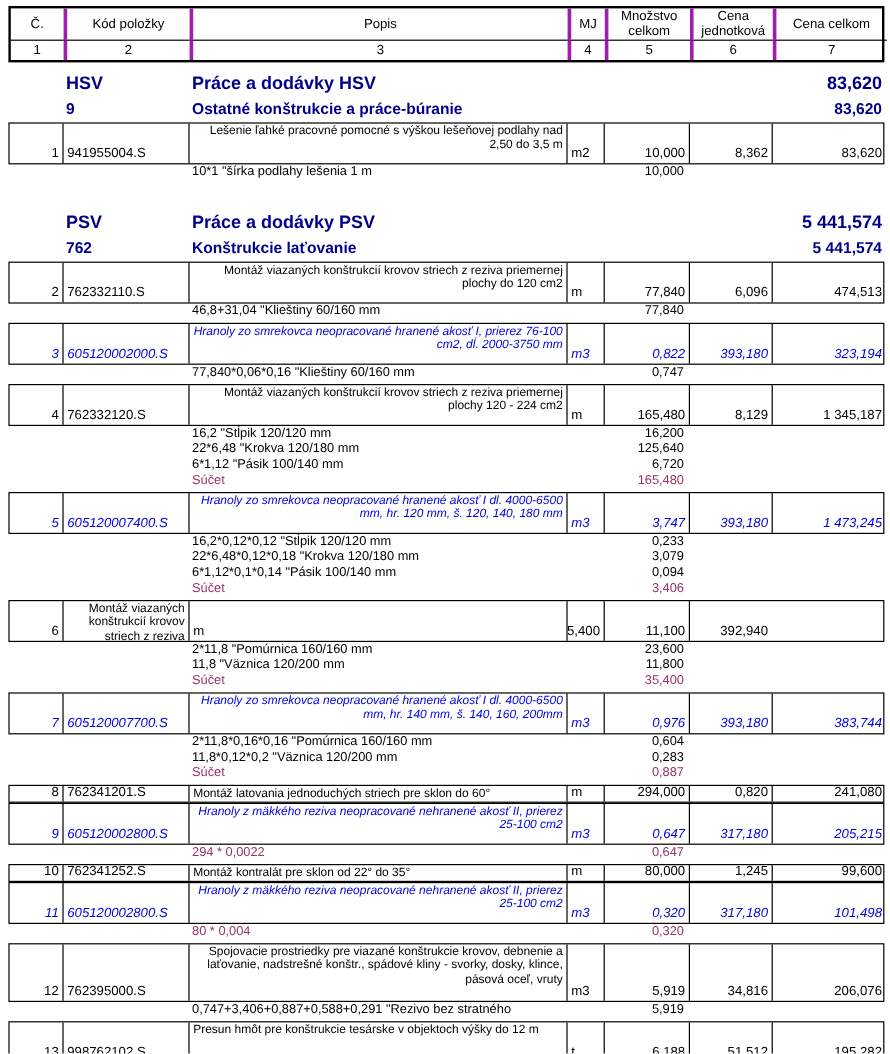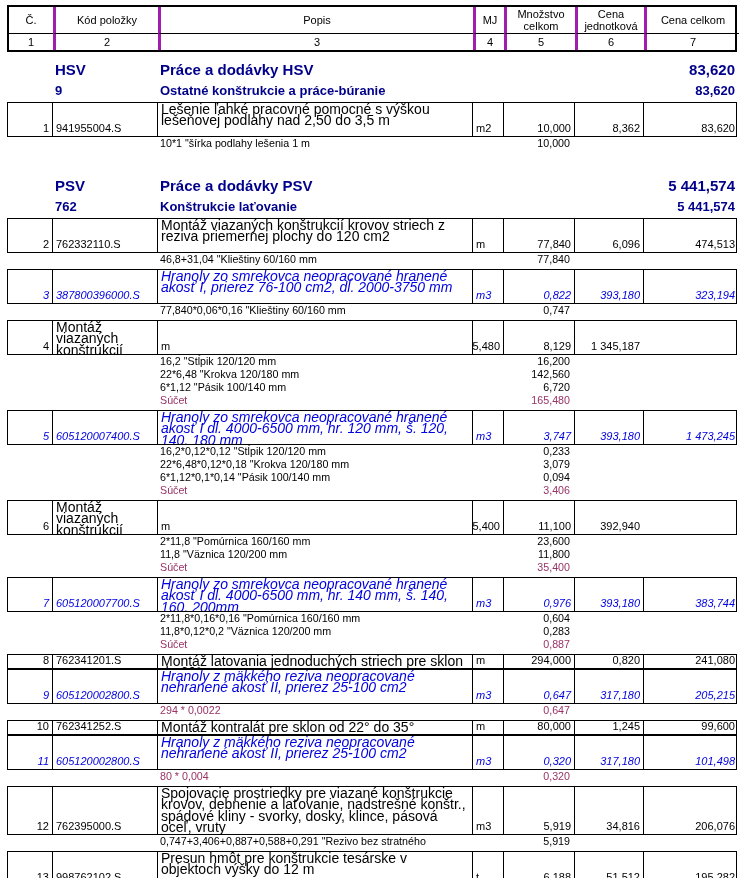--- a/index.html
+++ b/index.html
@@ -42,21 +42,21 @@
   .item.h2{height:35px;}
   .item.h3{height:49px;}
   .item > div{
     border-left:1px solid #000;
     display:flex;overflow:hidden;
     padding:0 3px 2px 3px;
   }
   .item > div:first-child{border-left:none;}
   .item .c-num{justify-content:flex-end;align-items:flex-end;}
   .item .c-code{align-items:flex-end;}
-  .item .c-desc{align-items:flex-start;padding-top:1px;font-size:14px;line-height:11.3px;}
+  .item .c-desc{align-items:flex-start;padding-top:1px;font-size:10px;line-height:11.3px;text-align:right;}
   .item .c-mj{align-items:flex-end;}
   .item .c-qty,.item .c-unit,.item .c-tot{justify-content:flex-end;align-items:flex-end;}
   .item.mat{color:#0000E0;font-style:italic;}
 
   
   .calc{font-size:10.7px;height:13px;line-height:12.5px;color:#000;}
   .calc .k-text{grid-column:3 / span 2;padding-left:4px;white-space:nowrap;overflow:hidden;}
   .calc .k-qty{grid-column:5;text-align:right;padding-right:3px;}
   .calc.sum{color:#993366;}
   .calc + .item{margin-top:3px;}
@@ -132,46 +132,47 @@
           <div class="c-qty">77,840</div>
           <div class="c-unit">6,096</div>
           <div class="c-tot">474,513</div>
         </div>
         <div class="grid calc">
           <div class="k-text">46,8+31,04 "Klieštiny 60/160 mm</div>
           <div class="k-qty">77,840</div>
         </div>
         <div class="grid item h2 mat">
           <div class="c-num">3</div>
-          <div class="c-code">387800396000.S</div>
+          <div class="c-code">605120002000.S</div>
           <div class="c-desc">Hranoly zo smrekovca neopracované hranené akosť I, prierez 76-100 cm2, dĺ. 2000-3750 mm</div>
           <div class="c-mj">m3</div>
           <div class="c-qty">0,822</div>
           <div class="c-unit">393,180</div>
           <div class="c-tot">323,194</div>
         </div>
         <div class="grid calc">
           <div class="k-text">77,840*0,06*0,16 "Klieštiny 60/160 mm</div>
           <div class="k-qty">0,747</div>
         </div>
         <div class="grid item h2">
           <div class="c-num">4</div>
+          <div class="c-code">762332120.S</div>
           <div class="c-desc">Montáž viazaných konštrukcií krovov striech z reziva priemernej plochy 120 - 224 cm2</div>
           <div class="c-mj">m</div>
           <div class="c-qty">165,480</div>
           <div class="c-unit">8,129</div>
           <div class="c-tot">1 345,187</div>
         </div>
         <div class="grid calc">
           <div class="k-text">16,2 "Stĺpik 120/120 mm</div>
           <div class="k-qty">16,200</div>
         </div>
         <div class="grid calc">
           <div class="k-text">22*6,48 "Krokva 120/180 mm</div>
-          <div class="k-qty">142,560</div>
+          <div class="k-qty">125,640</div>
         </div>
         <div class="grid calc">
           <div class="k-text">6*1,12 "Pásik 100/140 mm</div>
           <div class="k-qty">6,720</div>
         </div>
         <div class="grid calc sum">
           <div class="k-text">Súčet</div>
           <div class="k-qty">165,480</div>
         </div>
         <div class="grid item h2 mat">

